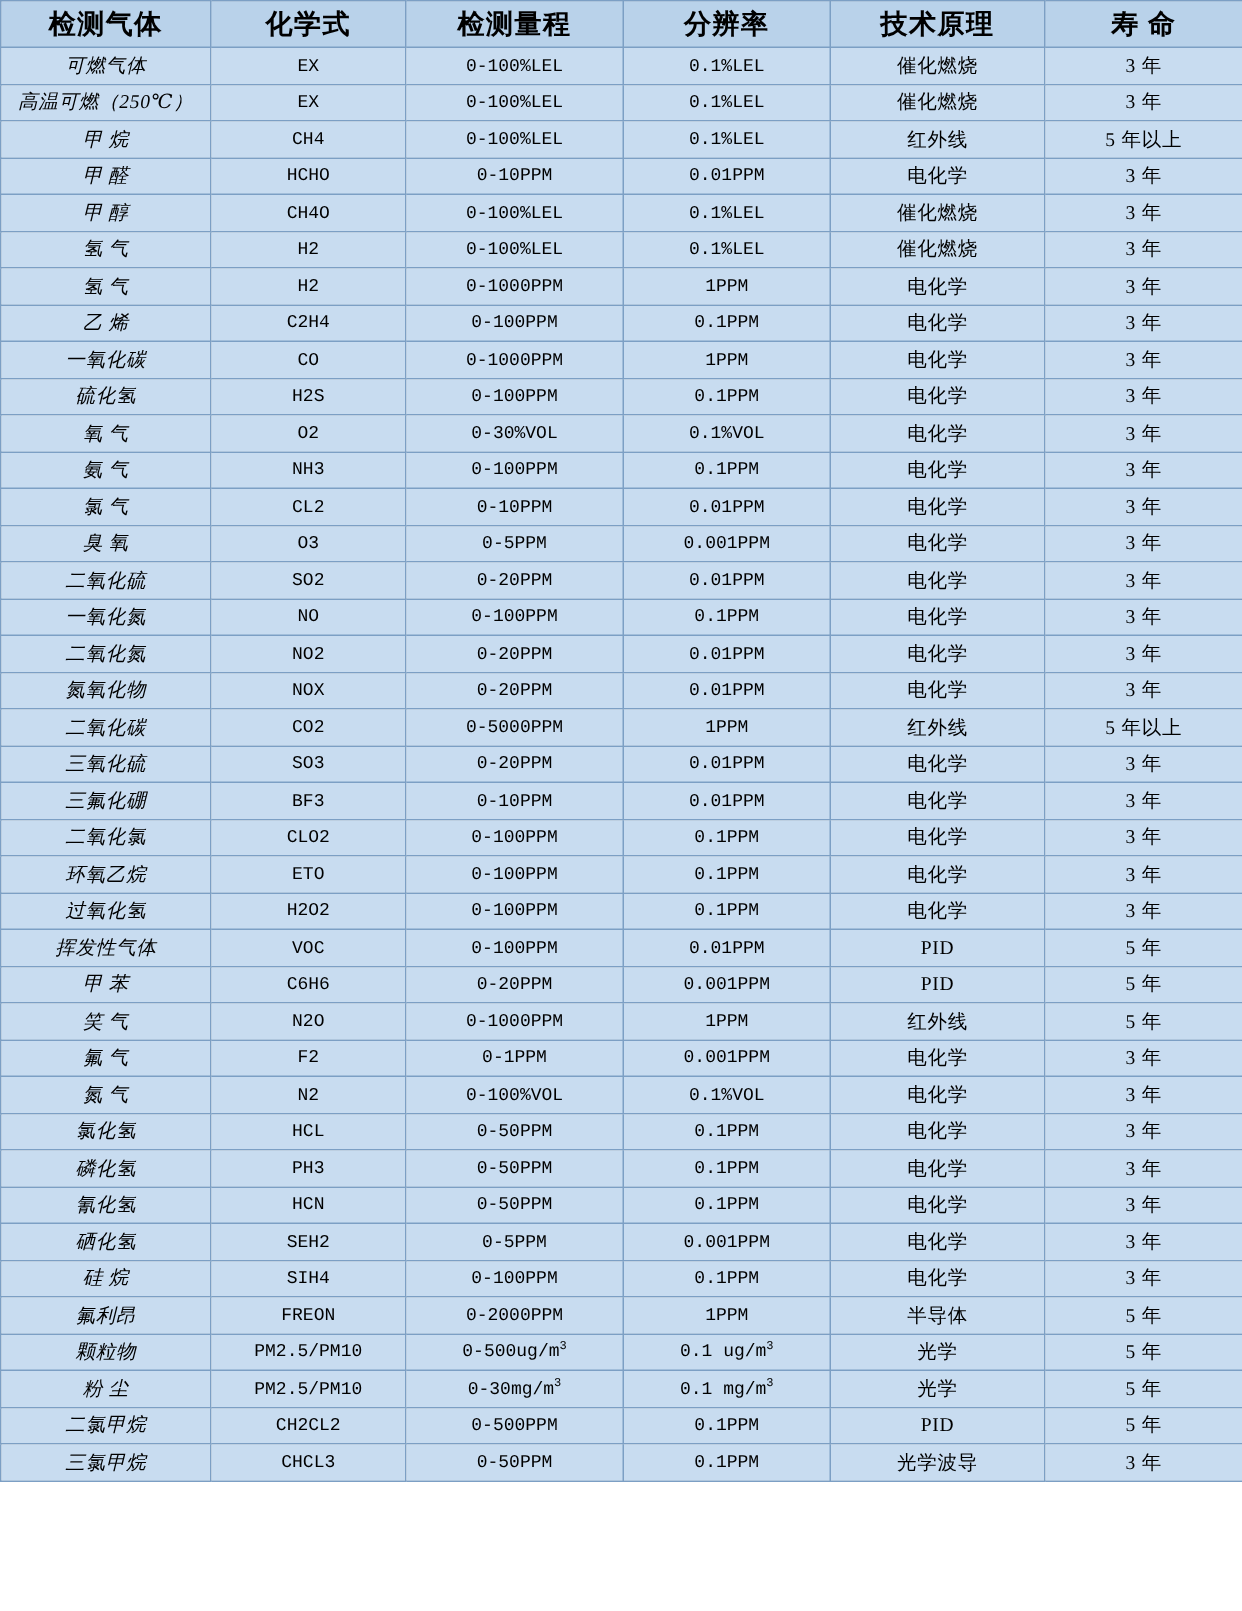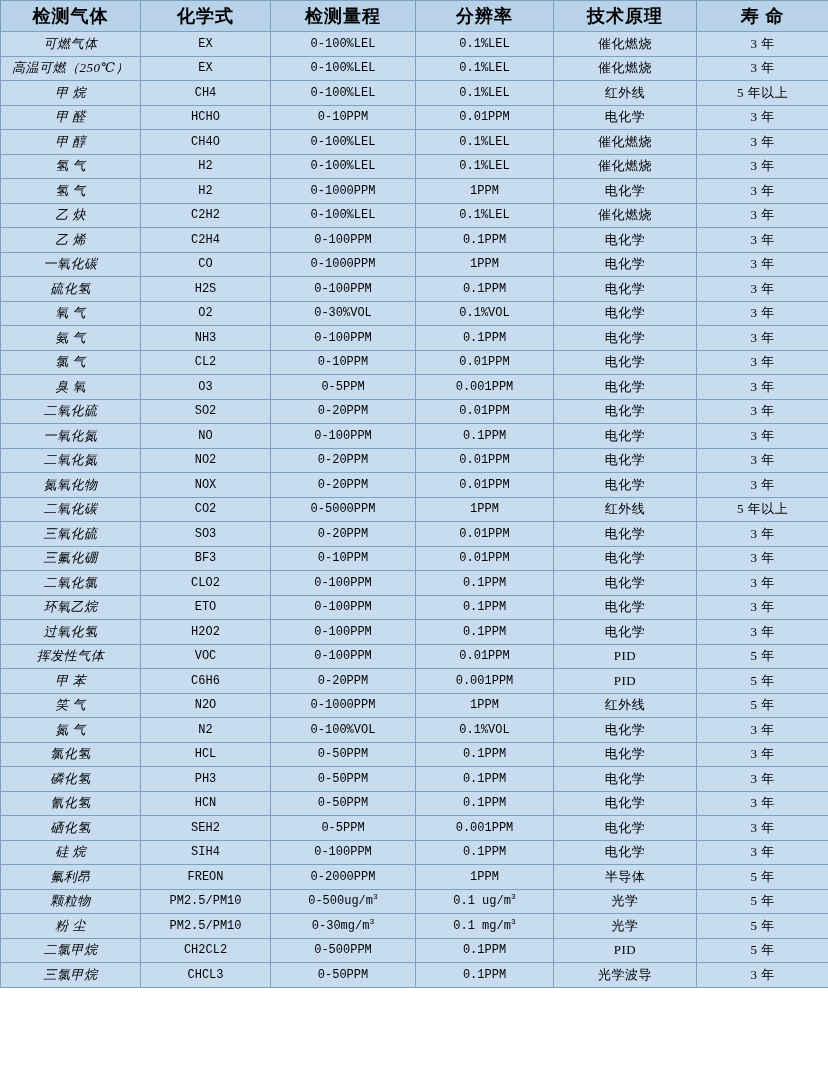--- a/index.html
+++ b/index.html
@@ -139,28 +139,20 @@
       </tr>
       <tr>
         <td class="name">氢 气</td>
         <td class="formula">H2</td>
         <td class="range">0-1000PPM</td>
         <td class="res">1PPM</td>
         <td class="tech">电化学</td>
         <td class="life">3 年</td>
       </tr>
       <tr>
-        <td class="name">乙 炔</td>
-        <td class="formula">C2H2</td>
-        <td class="range">0-100%LEL</td>
-        <td class="res">0.1%LEL</td>
-        <td class="tech">催化燃烧</td>
-        <td class="life">3 年</td>
-      </tr>
-      <tr>
         <td class="name">乙 烯</td>
         <td class="formula">C2H4</td>
         <td class="range">0-100PPM</td>
         <td class="res">0.1PPM</td>
         <td class="tech">电化学</td>
         <td class="life">3 年</td>
       </tr>
       <tr>
         <td class="name">一氧化碳</td>
         <td class="formula">CO</td>
@@ -307,20 +299,28 @@
       </tr>
       <tr>
         <td class="name">笑 气</td>
         <td class="formula">N2O</td>
         <td class="range">0-1000PPM</td>
         <td class="res">1PPM</td>
         <td class="tech">红外线</td>
         <td class="life">5 年</td>
       </tr>
       <tr>
+        <td class="name">氟 气</td>
+        <td class="formula">F2</td>
+        <td class="range">0-1PPM</td>
+        <td class="res">0.001PPM</td>
+        <td class="tech">电化学</td>
+        <td class="life">3 年</td>
+      </tr>
+      <tr>
         <td class="name">氮 气</td>
         <td class="formula">N2</td>
         <td class="range">0-100%VOL</td>
         <td class="res">0.1%VOL</td>
         <td class="tech">电化学</td>
         <td class="life">3 年</td>
       </tr>
       <tr>
         <td class="name">氯化氢</td>
         <td class="formula">HCL</td>

